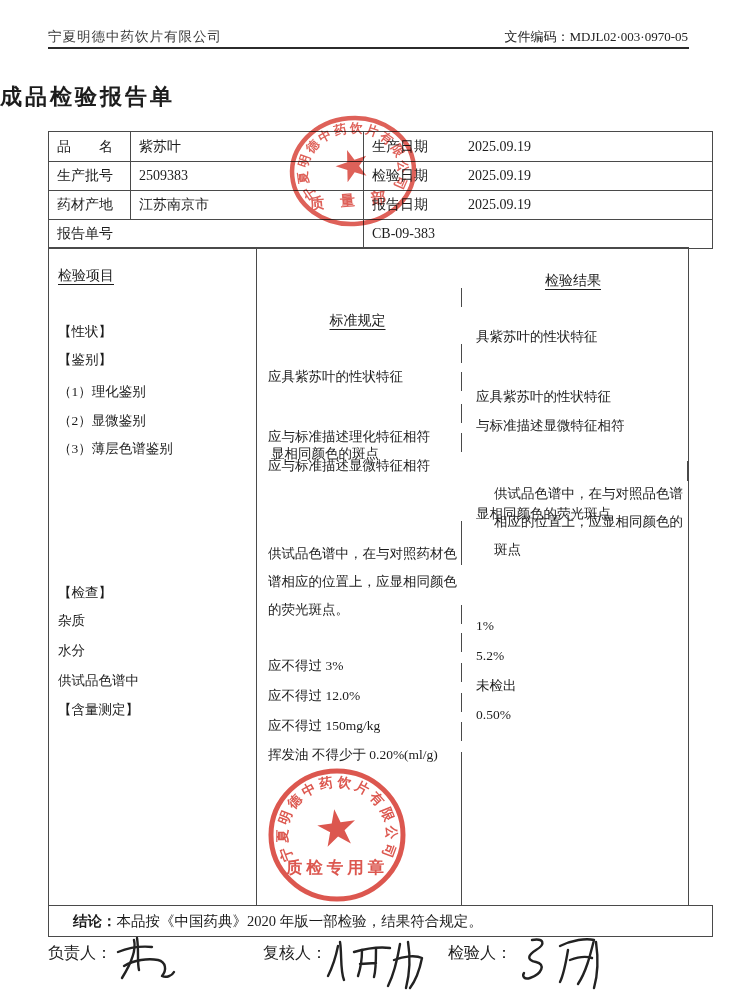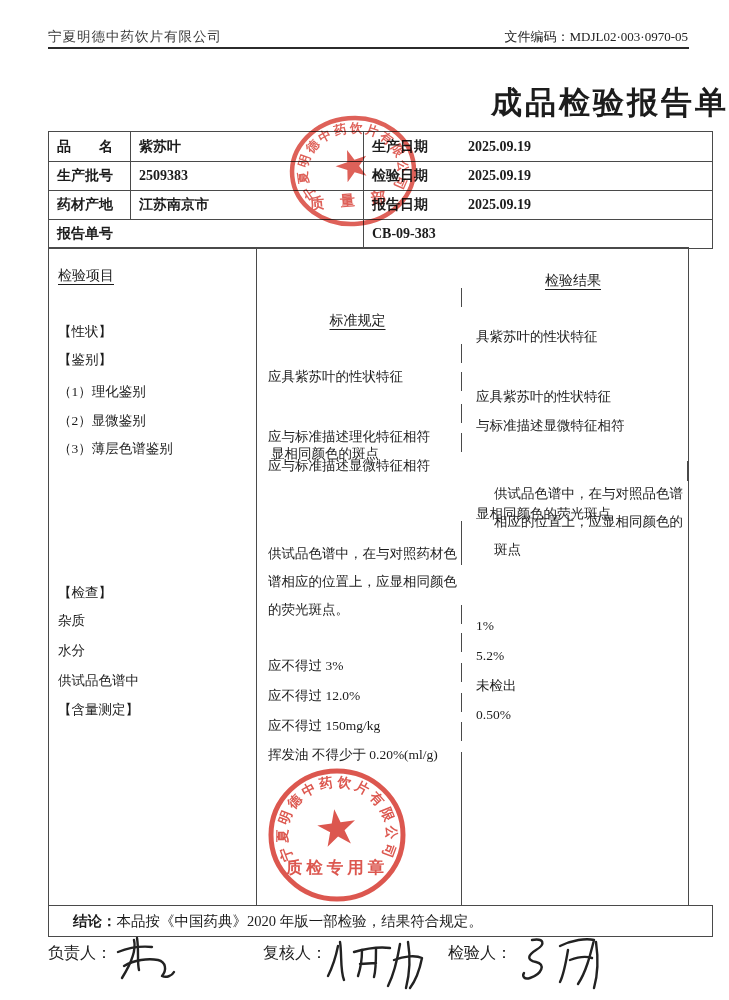--- a/index.html
+++ b/index.html
@@ -9,25 +9,25 @@
     background:#ffffff;
     font-family:"Liberation Serif","DejaVu Serif",serif;
     color:#1c1c1c;
     overflow:hidden;
   }
   
   .hdr-company{position:absolute;left:48px;top:28px;font-size:13.5px;color:#3a3a3a;letter-spacing:1px;}
   .hdr-code{position:absolute;right:41px;top:28px;font-size:13px;color:#222;}
   .hdr-rule{position:absolute;left:48px;top:47px;width:641px;height:2px;background:#2b2b2b;}
   
-  .doc-title{position:absolute;left:0;top:82px;width:729px;text-align:right;
-    font-size:31px;font-weight:bold;letter-spacing:3px;}
+  .doc-title{position:absolute;left:0;top:82px;width:729px;text-align:left;
+    font-size:22px;font-weight:bold;letter-spacing:3px;}
   
   .info-table{position:absolute;left:48px;top:131px;width:641px;border-collapse:collapse;table-layout:fixed;}
-  .info-table td{border:1px solid #4a4a4a;font-size:14px;padding:0 0 0 8px;vertical-align:middle;font-weight:bold;}
+  .info-table td{border:1px solid #4a4a4a;font-size:14px;padding:0 0 0 8px;vertical-align:middle;}
   .info-table tr{height:29px;}
   .col-a{width:73px;} .col-b{width:224px;margin-left:8px;} .col-c{width:340px;}
   .rl{display:inline-block;width:96px;}
   .rv{display:inline-block;}
   
   .main-table{position:absolute;left:48px;top:247px;width:639px;
     border:1px solid #4a4a4a;border-top:1px solid #4a4a4a;}
   .mt-row{display:flex;width:100%;}
   .c{box-sizing:border-box;font-size:13.5px;}
   .c1{width:208px;border-right:1px solid #4a4a4a;padding-left:9px;}

